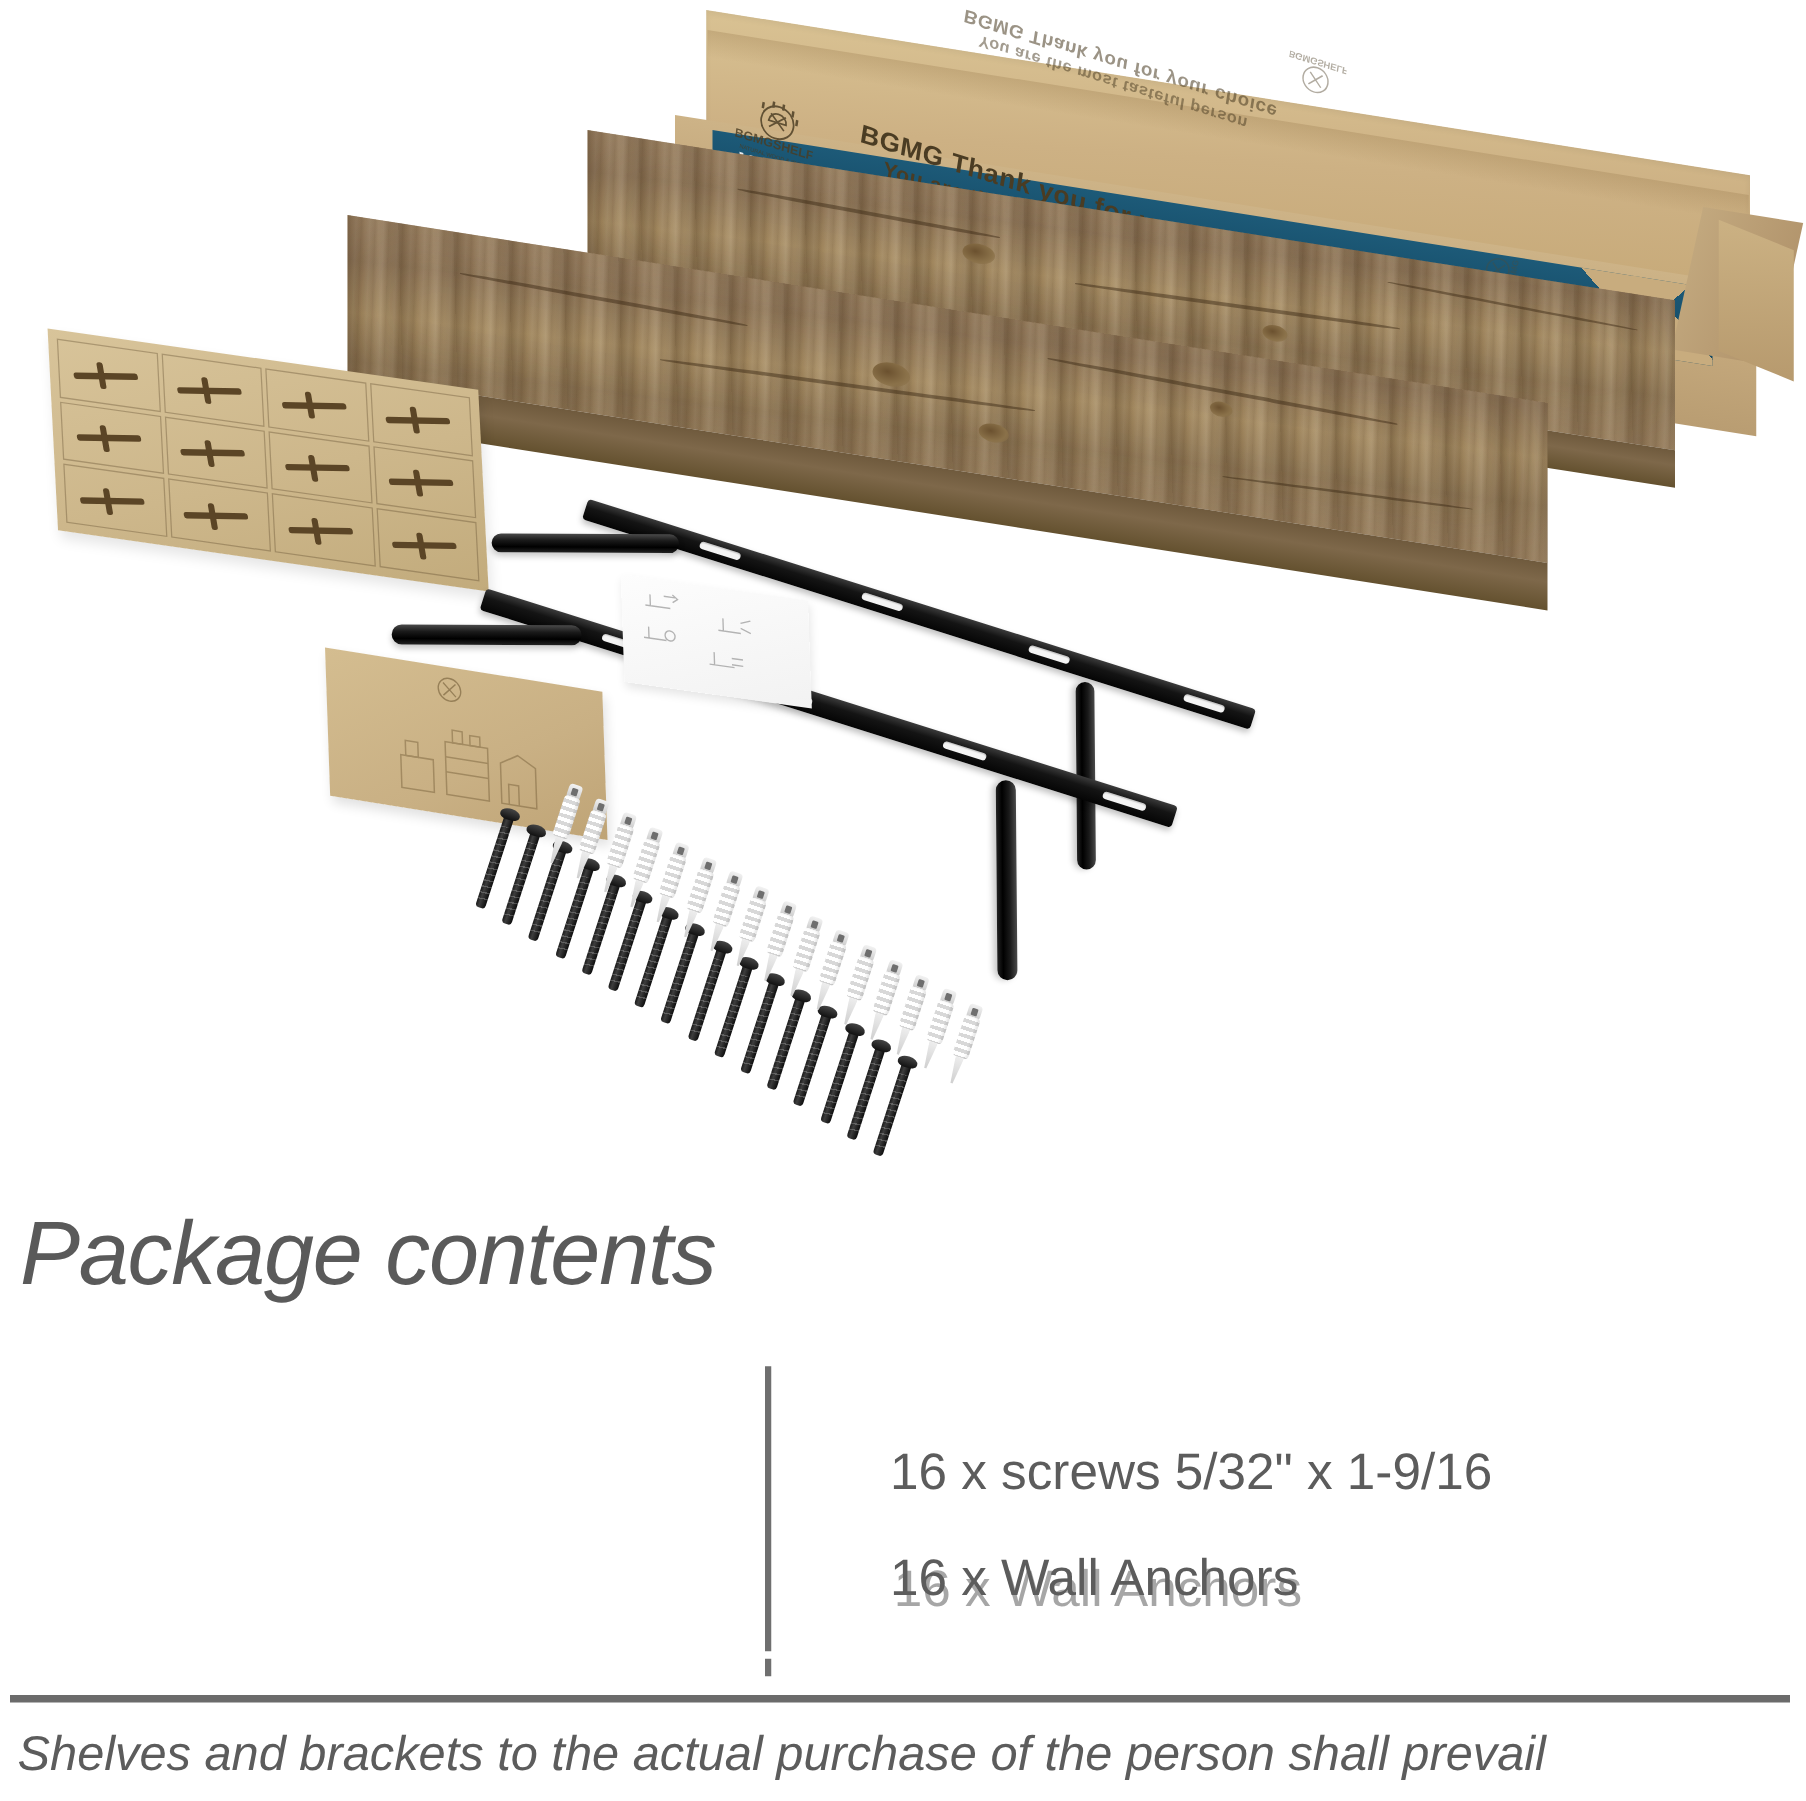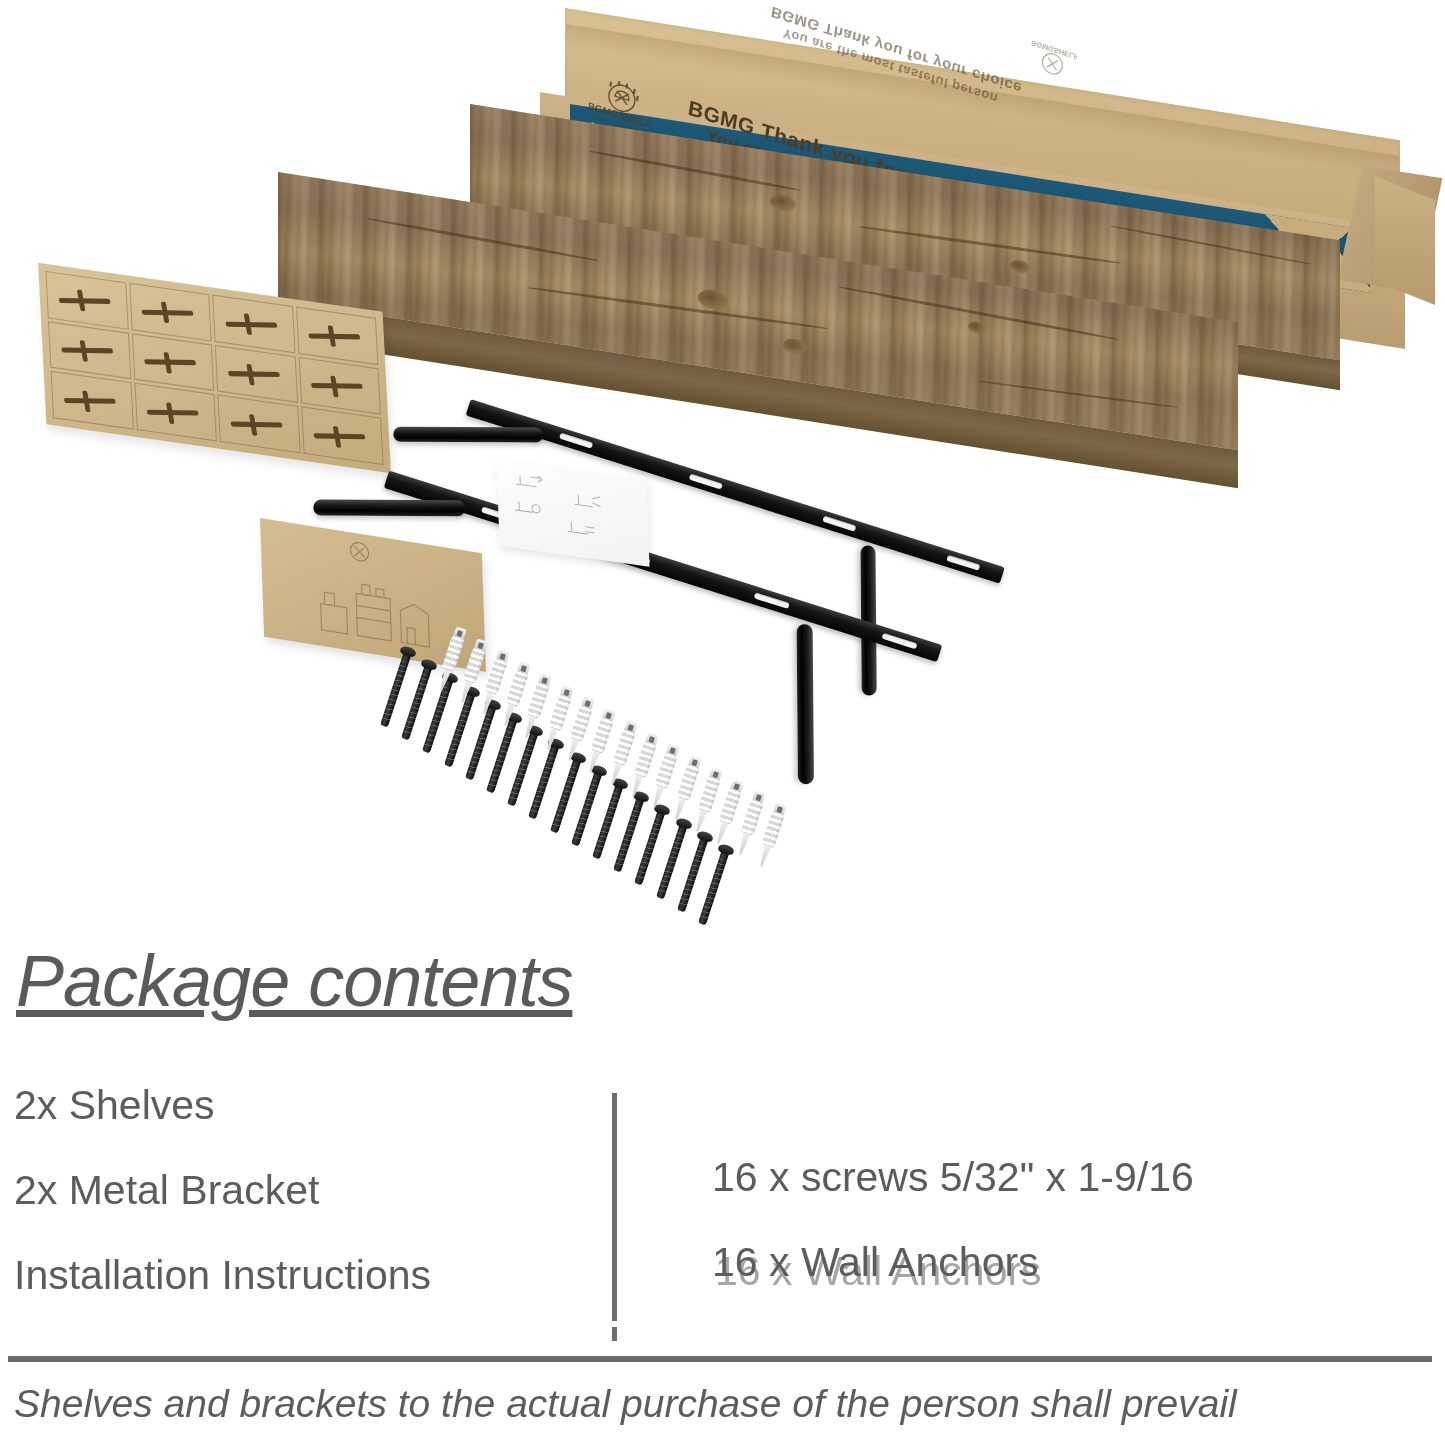--- a/index.html
+++ b/index.html
@@ -214,23 +214,23 @@
     background:#6e6e6e;border-radius:1px;
   }
   .anchor .tip{
     position:absolute;left:3px;top:44px;width:7px;height:22px;
     background:linear-gradient(180deg,#ededed,#cfcfcf);
     clip-path:polygon(0 0,100% 0,62% 100%,38% 100%);
   }
 
   
   .title{
-    position:absolute;left:16px;top:940px;
+    position:absolute;left:16px;top:962px;
     font-size:72px;font-style:italic;font-weight:400;color:#5a5a5a;
-    letter-spacing:-1px;white-space:nowrap;text-decoration:underline;
+    letter-spacing:-1px;white-space:nowrap;
   }
   .contents{
     position:absolute;left:0;top:1085px;width:1445px;height:250px;
   }
   .col-left{position:absolute;left:14px;top:0;width:580px;}
   .col-right{position:absolute;left:712px;top:72px;width:700px;}
   .divider{
     position:absolute;left:612px;top:8px;width:5px;height:228px;
     background:#6f6f6f;
   }
@@ -506,25 +506,20 @@
       </div>
     </div>
 </div>
 
 <div class="title">Package contents</div>
 
 <div class="contents">
   <div class="divider"></div>
   <div class="divider-dot"></div>
 
-  <div class="col-left">
-    <div class="item">2x Shelves</div>
-    <div class="item">2x Metal Bracket</div>
-    <div class="item">Installation Instructions</div>
-  </div>
 
   <div class="col-right">
     <div class="item-r">16 x screws 5/32" x 1-9/16</div>
     <div class="item-r">
       <span>16 x Wall Anchors</span>
       <span class="ghost">16 x Wall Anchors</span>
     </div>
   </div>
 </div>
 

